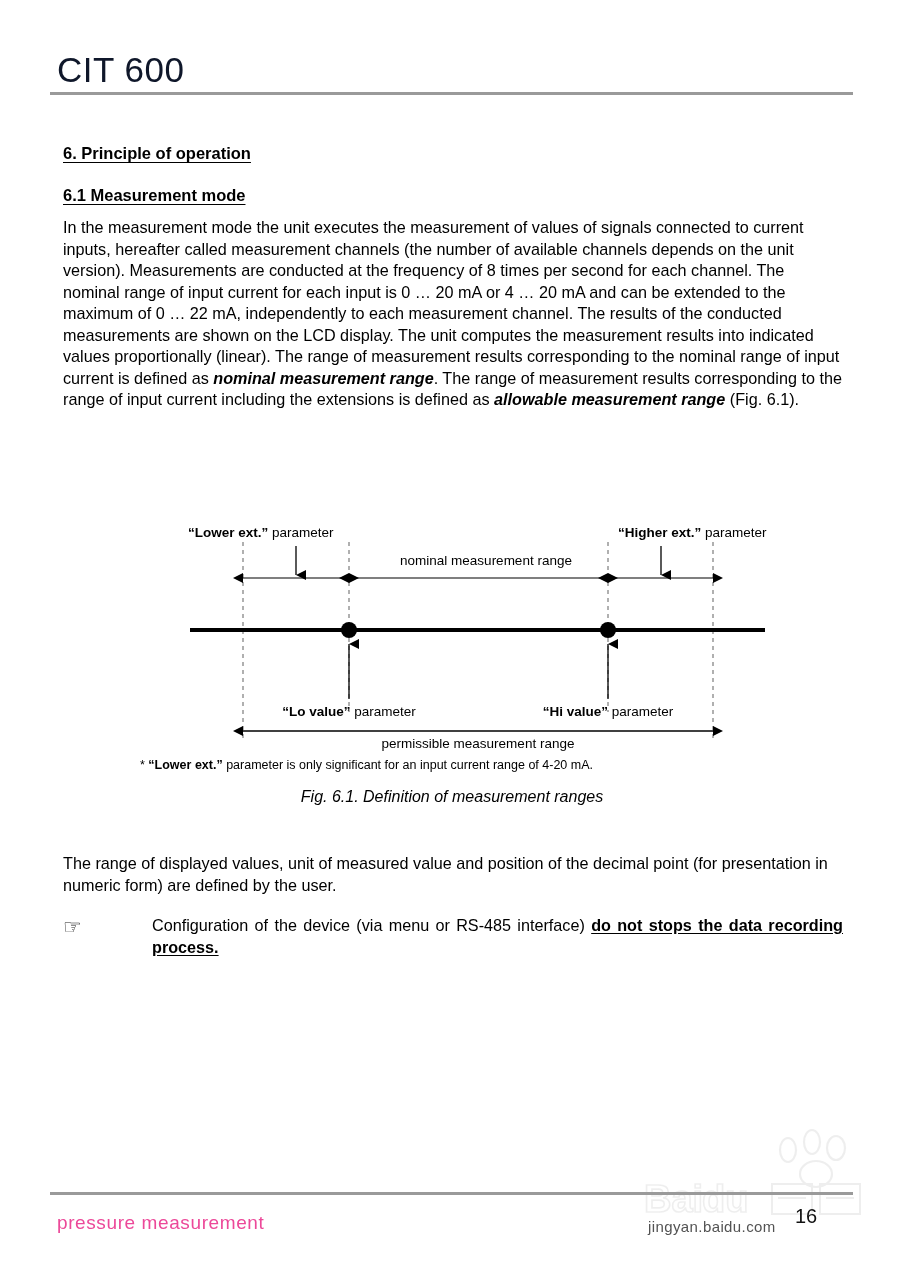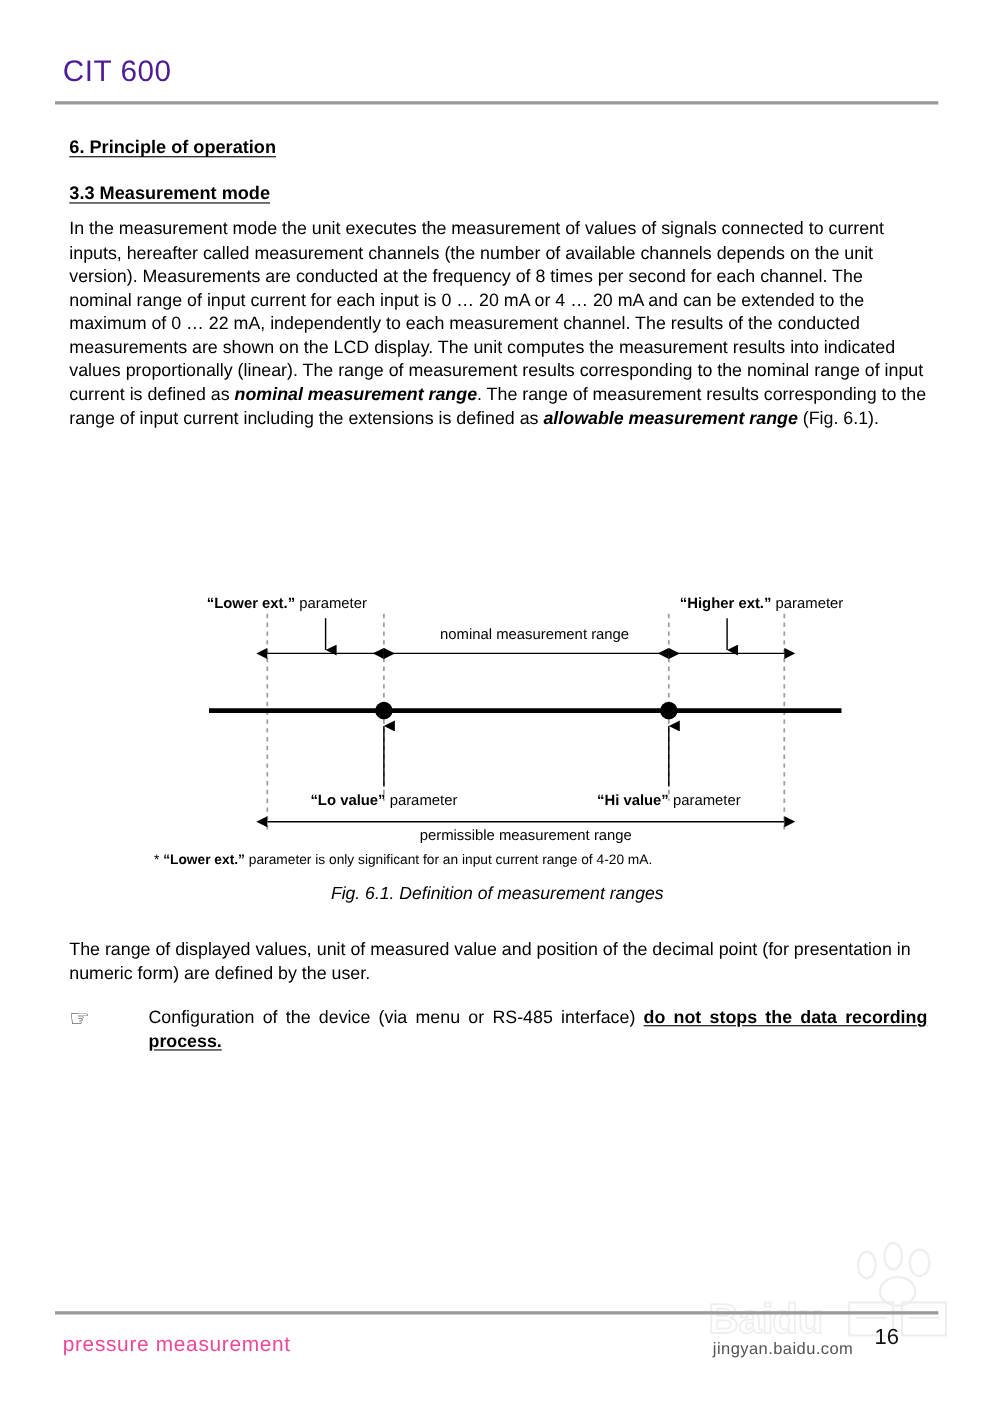--- a/index.html
+++ b/index.html
@@ -18,37 +18,37 @@
 
   
   #page-header {
     position: absolute;
     left: 0; top: 0;
     width: 904px;
   }
   #doc-title {
     position: absolute;
     left: 57px; top: 50px;
-    font-size: 27px;
+    font-size: 35px;
     letter-spacing: 0.5px;
-    color: #4c1d95;
+    color: #0f172a;
     white-space: nowrap;
   }
   #header-rule {
     position: absolute;
     left: 50px; top: 92px;
     width: 803px;
     height: 3px;
     background: #9a9a9a;
   }
 
   
   #content {
     position: absolute;
-    left: 63px; top: 124px;
+    left: 63px; top: 143px;
     width: 780px;
   }
   .sec-heading {
     font-size: 16.5px;
     line-height: 20px;
     text-decoration: underline;
     text-underline-offset: 3px;
     margin: 0 0 12px 0;
     white-space: nowrap;
   }
@@ -60,21 +60,21 @@
   }
   .para.justify { text-align: justify; }
   .bi { font-weight: bold; font-style: italic; }
   .ul-bold { font-weight: bold; text-decoration: underline; text-underline-offset: 2px; }
 
   #sec-heading-61 { margin-top: 22px; }
 
   
   #figure-block {
     position: absolute;
-    left: 0; top: 528px;
+    left: 0; top: 512px;
     width: 904px;
     height: 300px;
   }
   #fig-svg { display: block; }
   #fig-caption {
     position: absolute;
     left: 0; top: 276px;
     width: 904px;
     text-align: center;
     font-size: 16px;
@@ -95,20 +95,21 @@
     font-size: 21px;
     line-height: 21px;
     color: #1a1a1a;
     text-align: left;
   }
   .note-text {
     flex: 1 1 auto;
     font-size: 16.2px;
     line-height: 22px;
     text-align: justify;
+    margin-left: 17px;
   }
 
   
   #footer-rule {
     position: absolute;
     left: 50px; top: 1192px;
     width: 803px;
     height: 3px;
     background: #9a9a9a;
   }
@@ -151,21 +152,21 @@
 <div id="page-header">
   <div id="doc-title">CIT 600</div>
   <div id="header-rule"></div>
 </div>
 
 <div id="content">
 
   <h2 class="sec-heading">6. Principle of operation</h2>
 
 
-  <h3 class="sec-heading" id="sec-heading-61">3.3 Measurement mode</h3>
+  <h3 class="sec-heading" id="sec-heading-61">6.1 Measurement mode</h3>
 
   <p class="para"><span>In the measurement mode the unit executes the measurement of values of signals connected to current inputs, hereafter called measurement channels (the number of available channels depends on the unit version). Measurements are conducted at the frequency of 8 times per second for each channel. The nominal range of input current for each input is 0 … 20 mA or 4 … 20 mA and can be extended to the maximum of 0 … 22 mA, independently to each measurement channel. The results of the conducted measurements are shown on the LCD display. The unit computes the measurement results into indicated values proportionally (linear). The range of measurement results corresponding to the nominal range of input current is defined as </span><span class="bi">nominal measurement range</span><span>. The range of measurement results corresponding to the range of input current including the extensions is defined as </span><span class="bi">allowable measurement range</span><span> (Fig. 6.1).</span></p>
 
 </div>
 
 <div id="figure-block">
   <svg id="fig-svg" width="904" height="276" viewBox="0 0 904 276">
     <defs>
       <marker id="arrL" markerWidth="12" markerHeight="12" refX="10" refY="5" orient="auto" markerUnits="userSpaceOnUse">
         <path d="M10,0 L10,10 L0,5 z" fill="#000"></path>

